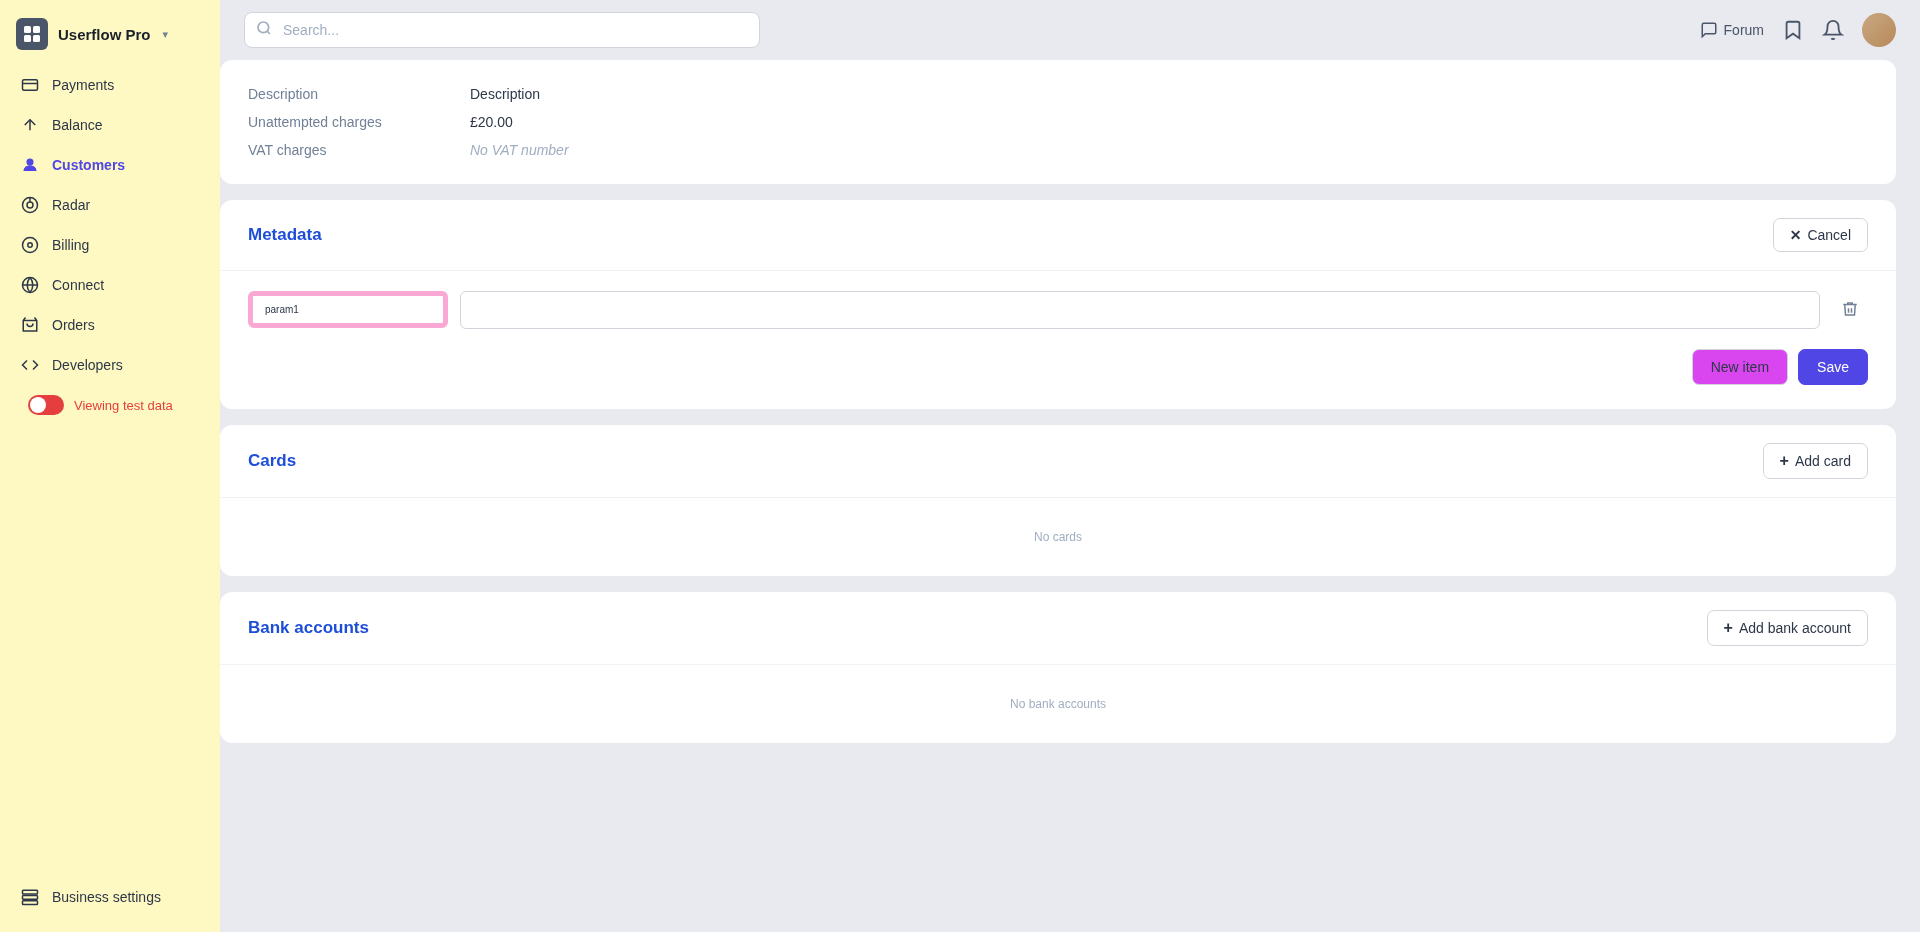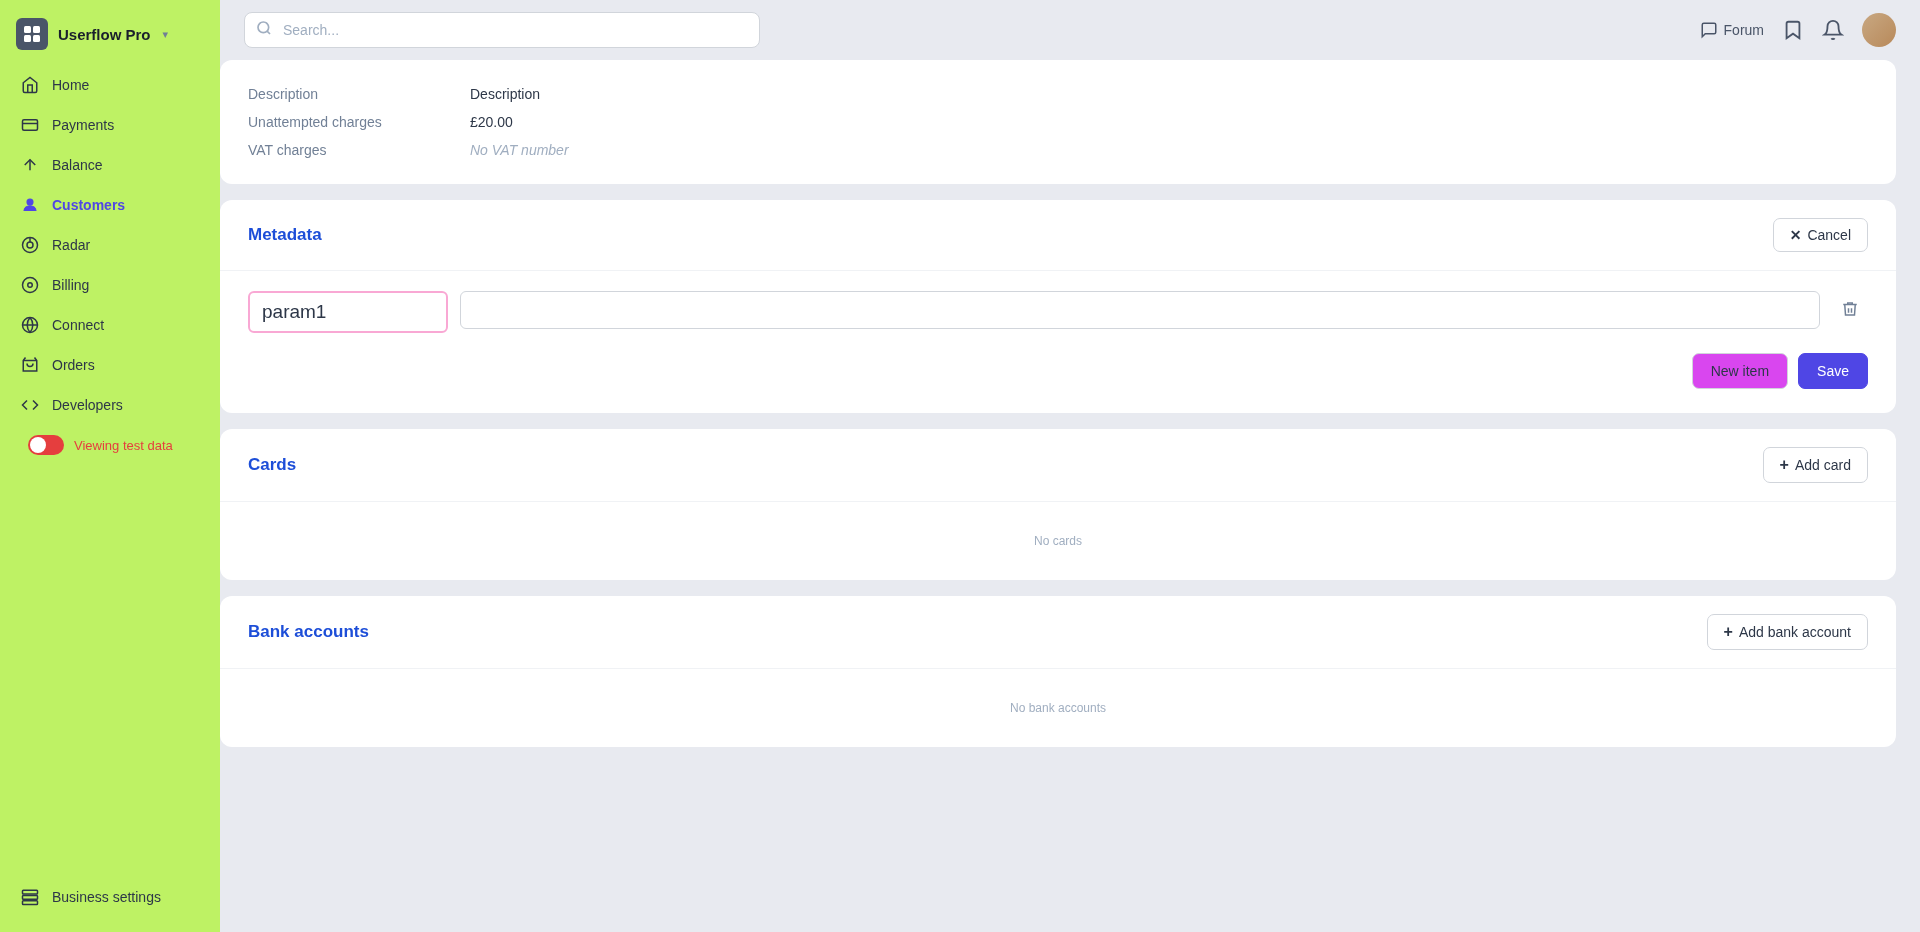--- a/index.html
+++ b/index.html
@@ -2,21 +2,21 @@
 <html><head>
   <meta charset="utf-8">
   <style>
     * { box-sizing: border-box; margin: 0; padding: 0; }
     body { font-family: -apple-system, BlinkMacSystemFont, 'Segoe UI', sans-serif; background: #e8eaf0; display: flex; height: 932px; overflow: hidden; }
 
     
     .sidebar {
       width: 220px;
       min-width: 220px;
-      background: #bef264;
+      background: #fef9c3;
       display: flex;
       flex-direction: column;
       padding: 0;
       height: 100%;
     }
     .sidebar-header {
       display: flex;
       align-items: center;
       padding: 18px 16px 12px 16px;
       gap: 10px;
@@ -228,23 +228,23 @@
     }
     .metadata-row {
       display: flex;
       align-items: flex-start;
       gap: 12px;
       margin-bottom: 12px;
     }
     .meta-key-input {
       width: 200px;
       padding: 8px 12px;
-      border: 2px solid #f9a8d4;
+      border: 5px solid #f9a8d4;
       border-radius: 6px;
-      font-size: 19px;
+      font-size: 10px;
       color: #2d3748;
       outline: none;
     }
     .meta-val-input {
       flex: 1;
       padding: 8px 12px;
       border: 1px solid #d1d5db;
       border-radius: 6px;
       font-size: 14px;
       color: #2d3748;
@@ -333,29 +333,20 @@
           <rect x="11" y="2" width="7" height="7" rx="1.5"></rect>
           <rect x="2" y="11" width="7" height="7" rx="1.5"></rect>
           <rect x="11" y="11" width="7" height="7" rx="1.5"></rect>
         </svg>
     </div>
     <span class="sidebar-title">Userflow Pro</span>
     <span class="sidebar-chevron">▾</span>
   </div>
 
   <div class="sidebar-nav">
-    <div class="sidebar-item">
-      <span class="sidebar-item-icon">
-        <svg width="18" height="18" viewBox="0 0 24 24" fill="none" stroke="currentColor" stroke-width="2">
-            <path d="M3 9l9-7 9 7v11a2 2 0 01-2 2H5a2 2 0 01-2-2z"></path>
-            <polyline points="9 22 9 12 15 12 15 22"></polyline>
-          </svg>
-      </span>
-      <span>Home</span>
-    </div>
     <div class="sidebar-item">
       <span class="sidebar-item-icon">
         <svg width="18" height="18" viewBox="0 0 24 24" fill="none" stroke="currentColor" stroke-width="2">
             <rect x="2" y="5" width="20" height="14" rx="2"></rect>
             <line x1="2" y1="10" x2="22" y2="10"></line>
           </svg>
       </span>
       <span>Payments</span>
     </div>
     <div class="sidebar-item">

